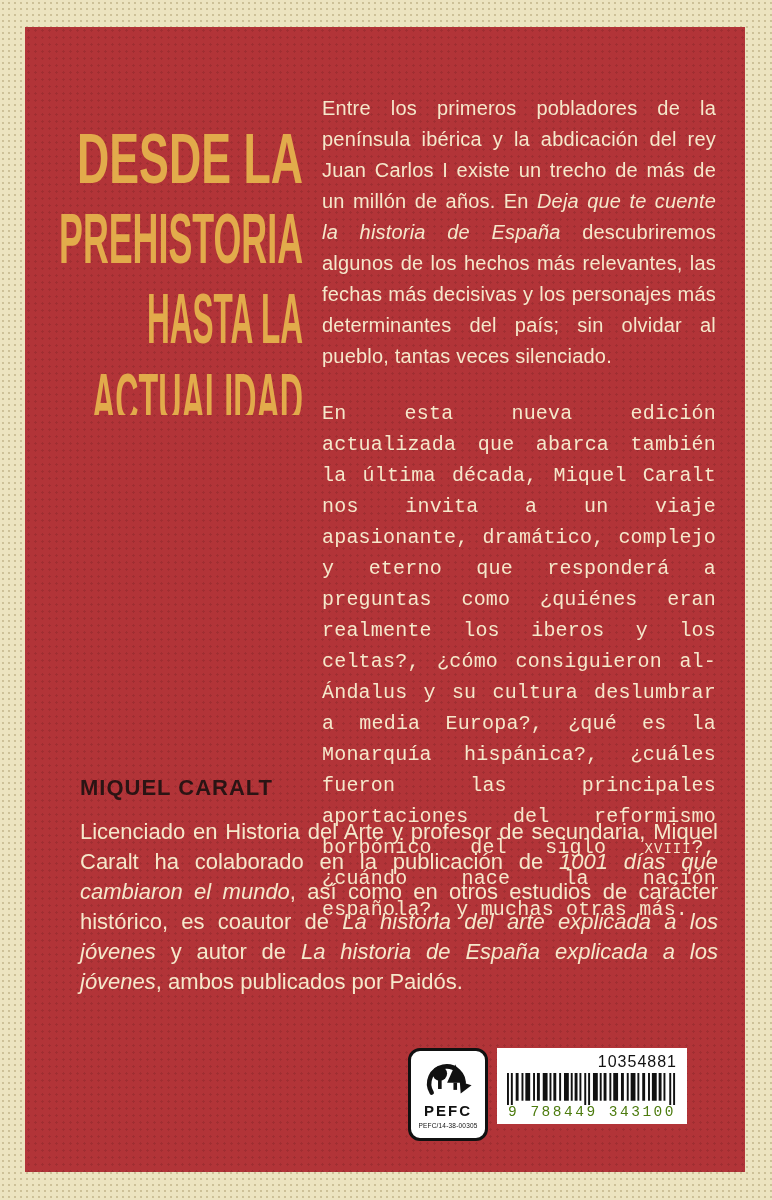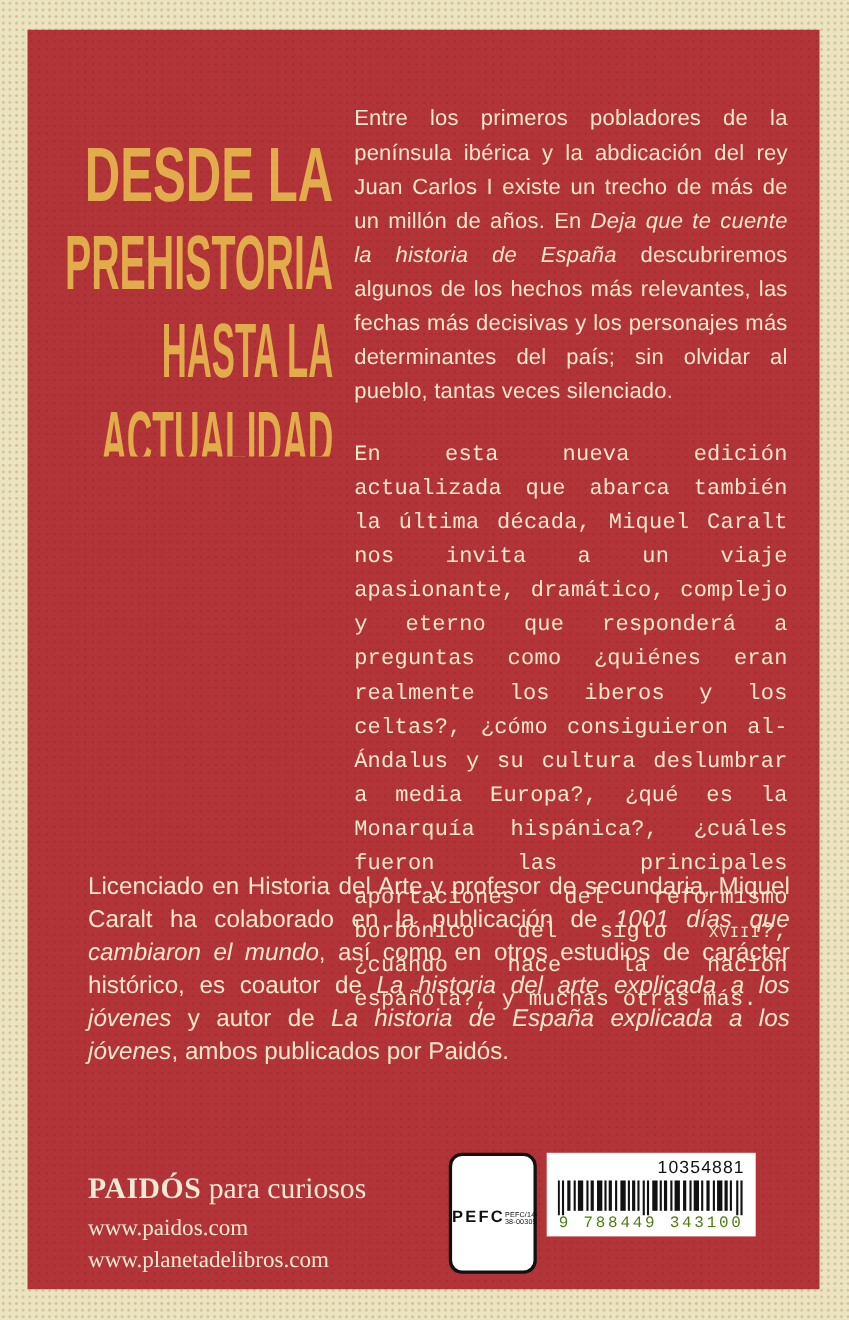--- a/index.html
+++ b/index.html
@@ -47,23 +47,23 @@
   
   .brand-block{
     position:absolute; left:55px; top:1038px;
     color:#f3ead6; font-family:"Liberation Serif", serif;
   }
   .brand-line{ font-size:27px; margin-bottom:6px; }
   .brand-imprint{ font-weight:700; letter-spacing:.5px; }
   .brand-tagline{ font-weight:400; }
   .brand-url{ font-size:21px; line-height:29px; }
   .pefc-box{
-    position:absolute; left:383px; top:1021px; width:80px; height:110px;
+    position:absolute; left:383px; top:1021px; width:80px; height:93px;
     background:#fff; border:3px solid #111; border-radius:12px;
-    display:flex; flex-direction:row; align-items:center; justify-content:flex-start;
+    display:flex; flex-direction:column; align-items:center; justify-content:flex-start;
     padding-top:6px;
   }
   .pefc-label{ font-weight:700; font-size:15px; letter-spacing:2px; color:#111; margin-top:1px; }
   .pefc-cert{ font-size:6.5px; color:#111; margin-top:3px; letter-spacing:.2px; }
   .barcode-box{
     position:absolute; left:472px; top:1021px; width:190px; height:76px;
     background:#fff; padding:5px 10px 4px 10px;
     display:flex; flex-direction:column;
   }
   .barcode-top-number{
@@ -87,30 +87,24 @@
     <text x="248" y="238" font-size="70" text-anchor="end" textLength="156" lengthAdjust="spacingAndGlyphs">HASTA LA</text>
     <text x="248" y="318" font-size="70" text-anchor="end" textLength="211" lengthAdjust="spacingAndGlyphs">ACTUALIDAD</text>
   </svg>
 
   <div class="synopsis">
     <p><span>Entre los primeros pobladores de la península ibérica y la abdicación del rey Juan Carlos I existe un trecho de más de un millón de años. En </span><span class="it">Deja que te cuente la historia de España</span><span> descubriremos algunos de los hechos más relevantes, las fechas más decisivas y los personajes más determinantes del país; sin olvidar al pueblo, tantas veces silenciado.</span></p>
     <p><span>En esta nueva edición actualizada que abarca también la última década, Miquel Caralt nos invita a un viaje apasionante, dramático, complejo y eterno que responderá a preguntas como ¿quiénes eran realmente los iberos y los celtas?, ¿cómo consiguieron al-Ándalus y su cultura deslumbrar a media Europa?, ¿qué es la Monarquía hispánica?, ¿cuáles fueron las principales aportaciones del reformismo borbónico del siglo </span><span class="sc">xviii</span><span>?, ¿cuándo nace la nación española?, y muchas otras más.</span></p>
   </div>
 
   <div class="author">
+    <div class="author-name">MIQUEL CARALT</div>
     <p class="author-bio"><span>Licenciado en Historia del Arte y profesor de secundaria, Miquel Caralt ha colaborado en la publicación de </span><span class="it">1001 días que cambiaron el mundo</span><span>, así como en otros estudios de carácter histórico, es coautor de </span><span class="it">La historia del arte explicada a los jóvenes</span><span> y autor de </span><span class="it">La historia de España explicada a los jóvenes</span><span>, ambos publicados por Paidós.</span></p>
   </div>
 
-  <div class="brand-block">
-    <div class="brand-line">
-      <span class="brand-imprint">PAIDÓS</span><span class="brand-tagline"> para curiosos</span>
-    </div>
-    <div class="brand-url">www.paidos.com</div>
-    <div class="brand-url">www.planetadelibros.com</div>
-  </div>
 
   <div class="pefc-box">
     <svg width="58" height="44" viewBox="0 0 64 48" aria-hidden="true">
       <g fill="none" stroke="#111" stroke-width="5" stroke-linecap="round">
         <path d="M 14 39 A 19 19 0 1 1 49 32"></path>
       </g>
       <polygon points="45,27 58,31 46,40" fill="#111"></polygon>
       <circle cx="23" cy="18" r="8" fill="#111"></circle>
       <rect x="21" y="24" width="4" height="11" fill="#111"></rect>
       <polygon points="40,8 31,28 49,28" fill="#111"></polygon>

